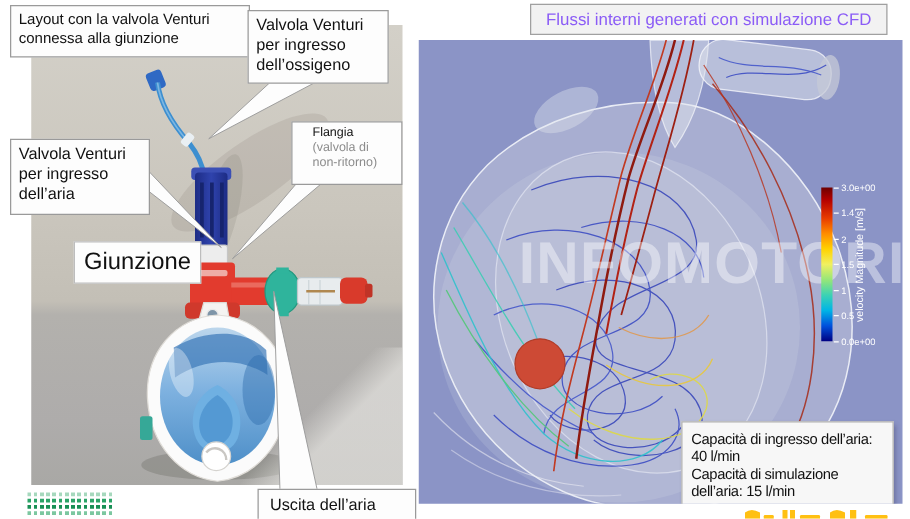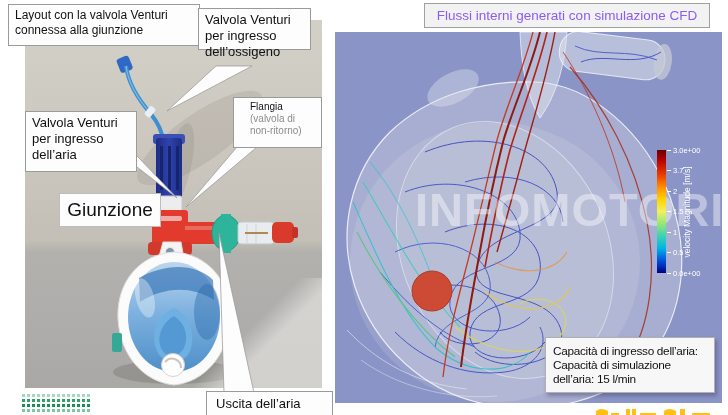--- a/index.html
+++ b/index.html
@@ -8,22 +8,22 @@
   .abs{position:absolute;}
   
   #photo{left:25px;top:20px;width:297px;height:368px;overflow:hidden;
     background:linear-gradient(180deg,#d3d0c8 0%,#cac6bd 40%,#c3bfb6 60%,#b3b1ad 63%,#aeacab 86%,#a9a8a5 100%);}
   #photo .corner-light{position:absolute;right:0;bottom:0;width:130px;height:110px;
     background:linear-gradient(135deg,rgba(236,235,231,0) 45%,rgba(236,235,231,.6) 60%);}
   
   .callout{position:absolute;background:#fdfdfd;border:1px solid #9a9a9a;color:#111;
     padding:3px 6px;font-size:13px;line-height:1.22;z-index:6;box-sizing:border-box;}
   #layout-note{left:8px;top:4px;width:192px;font-size:12px;min-height:42px;}
-  #oxygen-callout{left:198px;top:8px;width:113px;height:42px;}
-  #air-callout{left:25px;top:111px;width:112px;height:61px;}
+  #oxygen-callout{left:198px;top:8px;width:113px;height:59px;}
+  #air-callout{left:8px;top:111px;width:112px;height:61px;}
   #flangia-callout{left:233px;top:97px;width:89px;height:51px;font-size:10px;padding-left:16px;}
   #flangia-callout .sub{color:#8c8c8c;}
   #giunzione-label{left:59px;top:193px;width:102px;height:34px;font-size:19px;
     display:flex;align-items:center;justify-content:center;border-color:#bdbdbd;}
   #uscita-callout{left:206px;top:391px;width:127px;height:40px;padding:4px 9px;}
   
   #cfd{left:335px;top:32px;width:387px;height:371px;background:#8b94c6;overflow:hidden;
     box-shadow:0 1px 0 rgba(255,255,255,.6);}
   #watermark{position:absolute;left:80px;top:150px;z-index:2;font-size:47px;font-weight:bold;
     color:rgba(255,255,255,.42);letter-spacing:1px;white-space:nowrap;}
@@ -181,21 +181,21 @@
 
   <div id="watermark">INFOMOTORI</div>
 
   <div id="colorbar"></div>
   <div class="cb-tick" style="top:114px">
       <span class="dash"></span>
       <span>3.0e+00</span>
     </div>
   <div class="cb-tick" style="top:134px">
       <span class="dash"></span>
-      <span>3.7</span>
+      <span>1.4</span>
     </div>
   <div class="cb-tick" style="top:155px">
       <span class="dash"></span>
       <span>2</span>
     </div>
   <div class="cb-tick" style="top:175px">
       <span class="dash"></span>
       <span>1.5</span>
     </div>
   <div class="cb-tick" style="top:196px">
@@ -207,20 +207,21 @@
       <span>0.5</span>
     </div>
   <div class="cb-tick" style="top:237px">
       <span class="dash"></span>
       <span>0.0e+00</span>
     </div>
   <div id="cb-axis">velocity Magnitude  [m/s]</div>
 
   <div id="capacity-note">
     <div>Capacità di ingresso dell’aria:</div>
+    <div>40 l/min</div>
     <div>Capacità di simulazione</div>
     <div>dell’aria: 15 l/min</div>
   </div>
 </div>
 
 <svg id="tails" class="abs">
   <g fill="#fdfdfd" stroke="#9a9a9a" stroke-width="0.75">
     <path d="M216,66 L252,66 L167,111 Z"></path>
     <path d="M119,137 L119,153 L177,198 Z"></path>
     <path d="M237,147 L257,147 L186,207 Z"></path>

